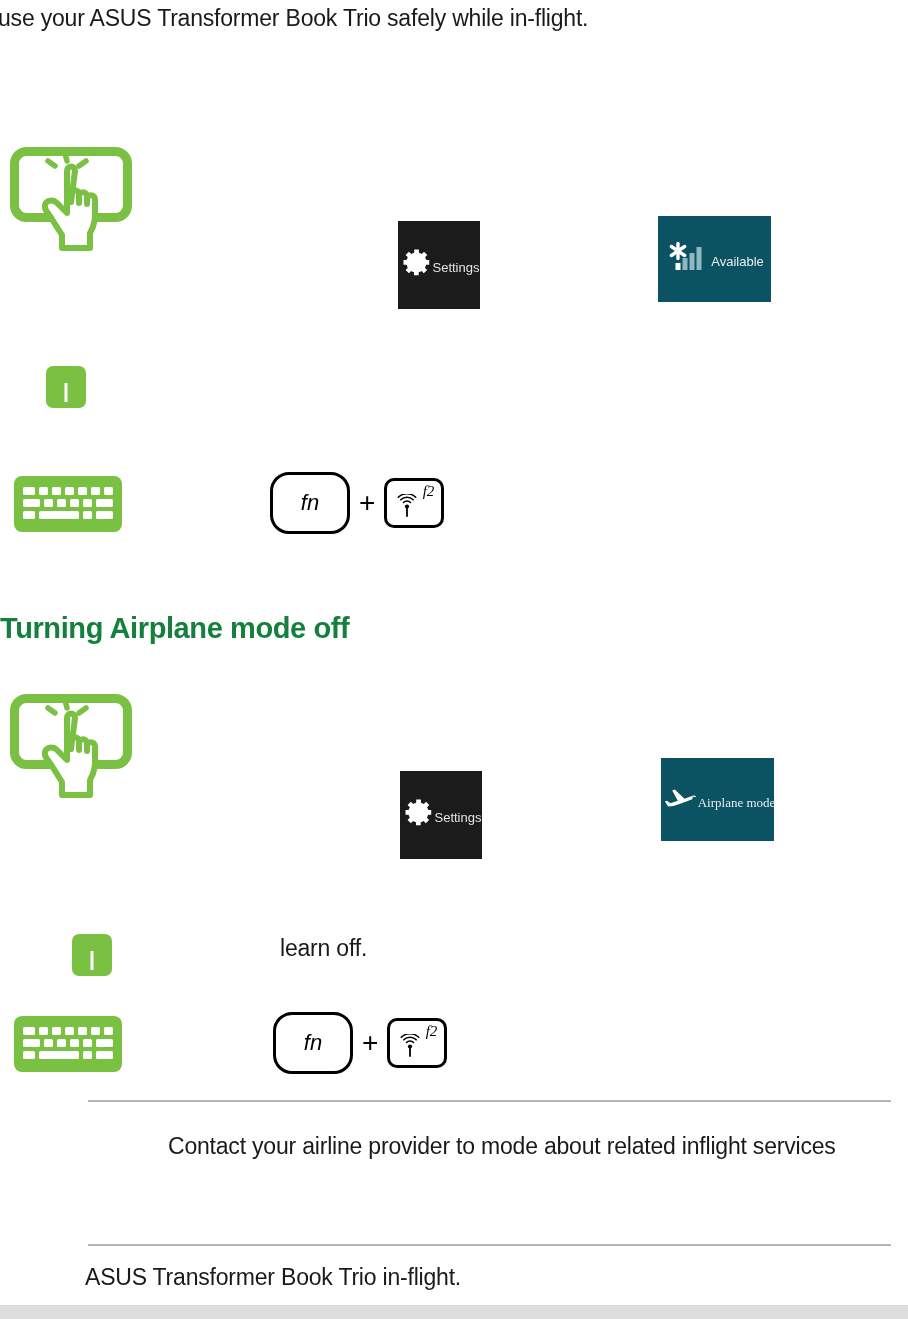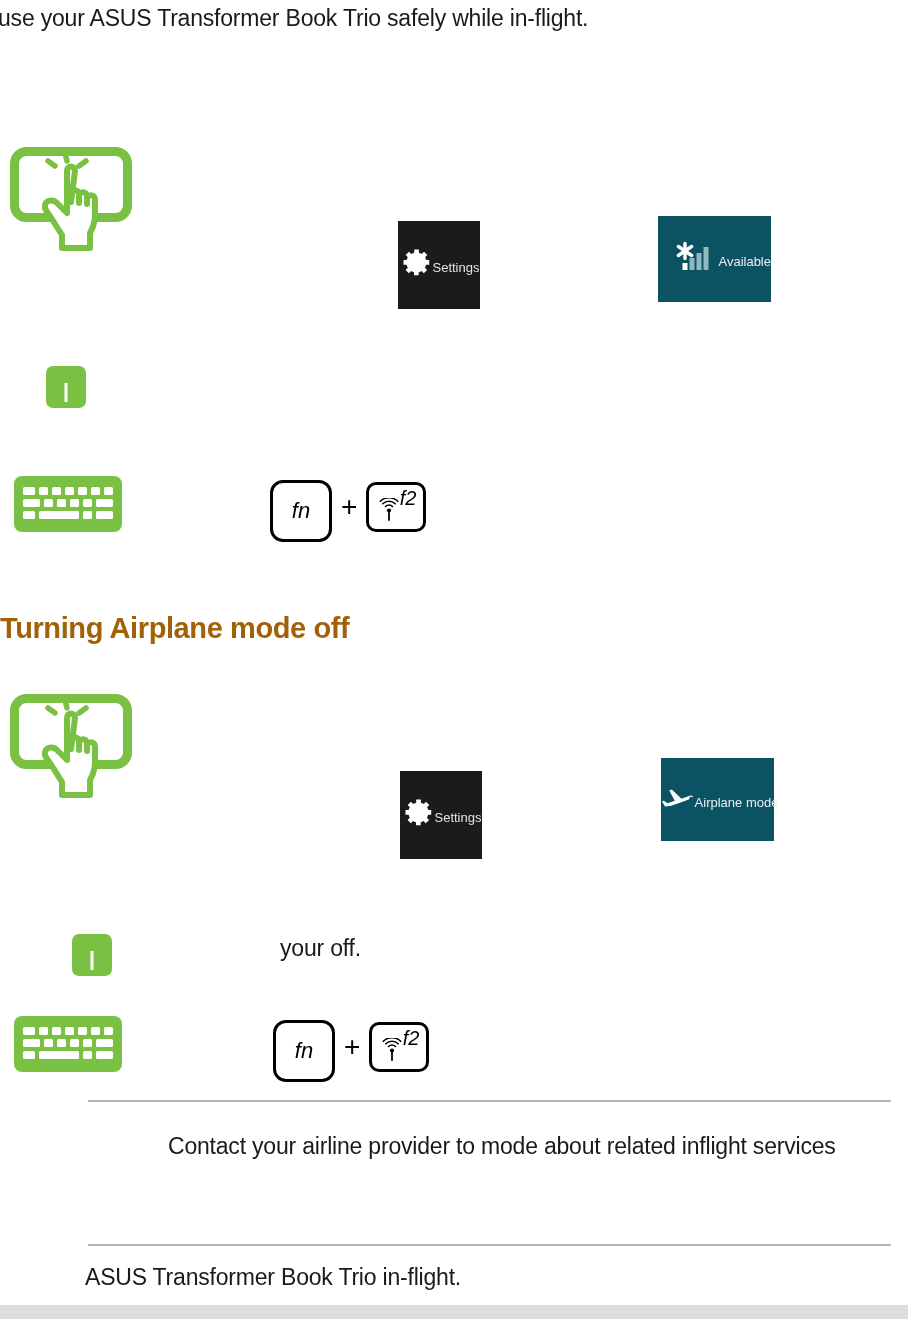--- a/index.html
+++ b/index.html
@@ -26,21 +26,21 @@
     color: #1a1a1a;
     letter-spacing: -0.2px;
     white-space: nowrap;
   }
 
   
   .section-heading {
     font-family: "Liberation Sans", sans-serif;
     font-size: 29px;
     font-weight: bold;
-    color: #a16207;
+    color: #15803d;
     letter-spacing: -0.4px;
     white-space: nowrap;
   }
 
   
   .touch-icon { width: 122px; height: 105px; }
   .touch-icon svg { display: block; width: 100%; height: 100%; }
 
   
   .touchpad-icon {
@@ -85,44 +85,43 @@
   .tile-icon { display: block; }
 
   
   .keycap {
     box-sizing: border-box;
     border: 3px solid #000000;
     background: #ffffff;
     position: relative;
   }
   .keycap-fn {
-    width: 62px; height: 62px;
-    border-radius: 13px;
-    margin-top: 8px;
+    width: 80px; height: 62px;
+    border-radius: 19px;
   }
   .keycap-fn .keycap-text {
     position: absolute;
     left: 0; right: 0; top: 50%;
     transform: translateY(-50%);
     text-align: center;
     font-family: "Liberation Sans", sans-serif;
     font-style: italic;
     font-size: 22px;
     color: #000000;
   }
   .keycap-f2 {
     width: 60px; height: 50px;
     border-radius: 10px;
   }
   .keycap-f2 .fkey-label {
     position: absolute;
     top: 2px; right: 7px;
-    font-family: Liberation Sans, sans-serif;
+    font-family: Liberation Serif, serif;
     font-style: italic;
-    font-size: 20px;
+    font-size: 15px;
     color: #000000;
     text-align: center;
   }
   .keycap-f2 .fkey-glyph {
     position: absolute;
     left: 5px; bottom: 3px;
     width: 30px; height: 28px;
   }
   .keycap-f2 .fkey-glyph svg { display: block; width: 100%; height: 100%; }
 
@@ -188,21 +187,21 @@
 <div class="abs tile tile-settings" style="left:398px; top:221px; width:82px; height:88px;">
   <span class="tile-icon">
     <svg width="34" height="34" viewBox="0 0 34 34" xmlns="http://www.w3.org/2000/svg">
       <path fill="#ffffff" d="M17 10.3a6.7 6.7 0 1 0 0 13.4 6.7 6.7 0 0 0 0-13.4zm0 10.1a3.4 3.4 0 1 1 0-6.8 3.4 3.4 0 0 1 0 6.8z"></path>
       <path fill="#ffffff" d="M30.4 14.1h-3.1a10.7 10.7 0 0 0-1.2-2.9l2.2-2.2-3.3-3.3-2.2 2.2a10.7 10.7 0 0 0-2.9-1.2V3.6h-4.7v3.1a10.7 10.7 0 0 0-2.9 1.2L9.9 5.7 6.6 9l2.2 2.2a10.7 10.7 0 0 0-1.2 2.9H4.5v4.7h3.1c.25 1.03.66 2 1.2 2.9L6.6 23.9l3.3 3.3 2.2-2.2c.9.54 1.87.95 2.9 1.2v3.1h4.7v-3.1c1.03-.25 2-.66 2.9-1.2l2.2 2.2 3.3-3.3-2.2-2.2c.54-.9.95-1.87 1.2-2.9h3.1v-4.7z"></path>
     </svg>
   </span>
   <span class="tile-label" style="margin-top:6px;">Settings</span>
 </div>
 
-<div class="abs tile tile-network" style="left:658px; top:216px; width:113px; height:86px;justify-content:flex-end;">
+<div class="abs tile tile-network" style="left:658px; top:216px; width:113px; height:86px;">
   <span class="tile-icon">
     <svg width="46" height="32" viewBox="0 0 46 32" xmlns="http://www.w3.org/2000/svg">
 
       <g stroke="#ffffff" stroke-width="3.4" stroke-linecap="round">
         <line x1="13" y1="2.5" x2="13" y2="17.5"></line>
         <line x1="6.4" y1="5.5" x2="19.6" y2="14.5"></line>
         <line x1="19.6" y1="5.5" x2="6.4" y2="14.5"></line>
       </g>
 
       <rect x="10.5" y="22" width="5" height="7" fill="#ffffff"></rect>
@@ -311,26 +310,26 @@
   </span>
   <span class="tile-label" style="margin-top:6px;">Settings</span>
 </div>
 
 <div class="abs tile tile-network" style="left:661px; top:758px; width:113px; height:83px;">
   <span class="tile-icon">
     <svg width="38" height="32" viewBox="0 0 38 32" xmlns="http://www.w3.org/2000/svg">
       <path fill="#ffffff" d="M36.2 15.3c-.5-1.4-2.1-2.1-3.5-1.6l-8.2 3-9.7-9.1-2.6.95 5.6 10.1-7.3 2.6-3.6-2.4-2 .75 2.9 4.5.1.2 .1-.05 .2.35 5.3-.5 7.35-2.65 .05.1 10.1-3.7c1.4-.5 2.1-2.05 1.6-3.45z"></path>
     </svg>
   </span>
-  <span class="tile-label" style="margin-top:6px;">Airplane mode</span>
+  <span class="tile-label" style="margin-top:6px;font-family:Liberation Serif, serif;">Airplane mode</span>
 </div>
 
 <div class="abs touchpad-icon" style="left:72px; top:892px;"></div>
 
-<div class="abs body-text" style="left:280px; top:933px;">your off.</div>
+<div class="abs body-text" style="left:280px; top:933px;">learn off.</div>
 
 <div class="abs keyboard-icon" style="left:14px; top:1016px;">
   <svg viewBox="0 0 108 56" xmlns="http://www.w3.org/2000/svg">
     <rect x="0" y="0" width="108" height="56" rx="8" ry="8" fill="#7ac143"></rect>
     <g fill="#ffffff">
       <rect x="9" y="11" width="12" height="8" rx="1.5"></rect>
       <rect x="25" y="11" width="9" height="8" rx="1.5"></rect>
       <rect x="38" y="11" width="9" height="8" rx="1.5"></rect>
       <rect x="51" y="11" width="9" height="8" rx="1.5"></rect>
       <rect x="64" y="11" width="9" height="8" rx="1.5"></rect>

